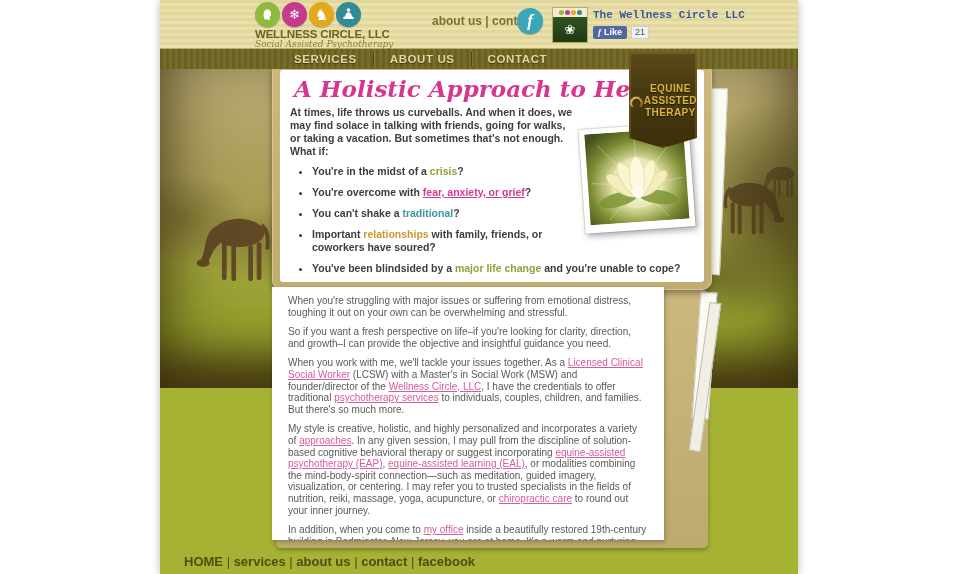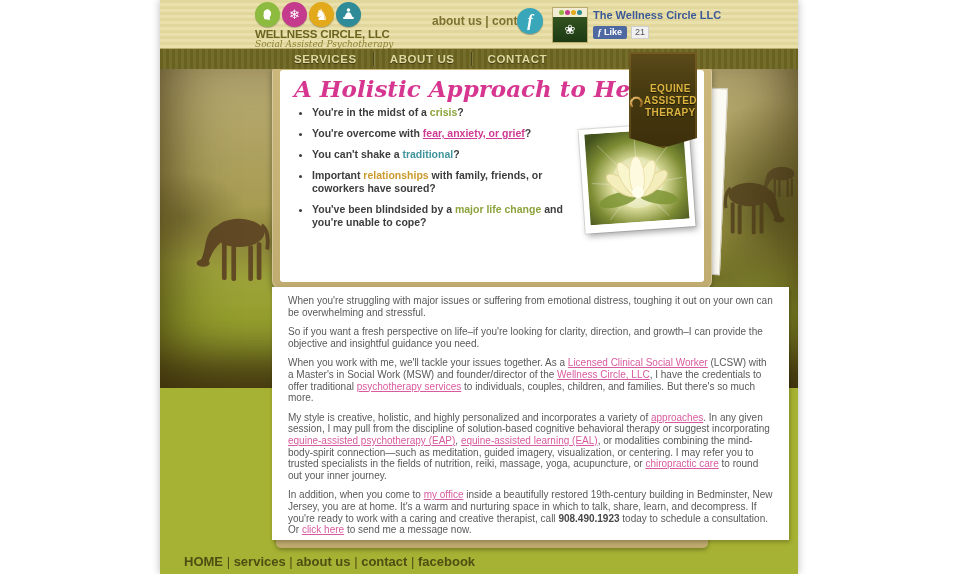--- a/index.html
+++ b/index.html
@@ -17,21 +17,21 @@
   .logo-title{font-size:11.5px;font-weight:bold;letter-spacing:-0.2px;color:#6b6420;margin-top:1px;white-space:nowrap;}
   .logo-sub{font-size:9px;font-style:italic;font-family:"DejaVu Serif",serif;color:#8a7f33;margin-top:-1px;white-space:nowrap;}
   .hdr-links{position:absolute;left:272px;top:14px;font-size:12px;font-weight:bold;color:#7c7130;white-space:nowrap;}
   .hdr-links span{cursor:pointer;}
   .fb-circle{position:absolute;left:357px;top:8px;width:26px;height:26px;border-radius:50%;background:#39a6ba;color:#fff;
     font-family:"Liberation Serif",serif;font-weight:bold;font-style:italic;font-size:17px;display:flex;align-items:center;justify-content:center;cursor:pointer;box-shadow:0 1px 1px rgba(0,0,0,.3);}
   .fb-thumb{position:absolute;left:392px;top:7px;width:34px;height:34px;border:1px solid #b9ac6c;display:flex;flex-direction:column;cursor:pointer;}
   .fb-thumb-top{height:9px;background:#f2ecd2;display:flex;align-items:center;justify-content:center;gap:1px;}
   .fb-thumb-top i{display:block;width:5px;height:5px;border-radius:50%;}
   .fb-thumb-img{flex:1;background:linear-gradient(180deg,#33531f,#1d3a14);display:flex;align-items:center;justify-content:center;color:#fff;font-size:13px;}
-  .fb-name{position:absolute;left:433px;top:9px;font-size:11px;font-weight:bold;color:#3b5998;white-space:nowrap;cursor:pointer;}
+  .fb-name{position:absolute;left:433px;top:9px;font-size:11px;font-weight:bold;color:#3b5998;white-space:nowrap;cursor:pointer;font-family:Liberation Mono, monospace;}
   .fb-like-row{position:absolute;left:433px;top:26px;display:flex;align-items:center;gap:4px;}
   .like-btn{background:#4e69a2;color:#fff;font-size:9px;font-weight:bold;border-radius:2px;padding:1px 5px 2px;display:flex;gap:3px;align-items:center;cursor:pointer;}
   .like-btn em{font-family:"Liberation Serif",serif;font-style:italic;font-weight:bold;}
   .like-count{font-size:9px;color:#555;background:#f1f1f1;border:1px solid #cfcfcf;padding:0 3px 1px;}
 
   
   .navband{position:absolute;left:0;top:48px;width:638px;height:20px;background:#6e6722;
     background-image:repeating-linear-gradient(90deg,rgba(0,0,0,.06) 0 3px,rgba(255,255,255,.04) 3px 6px);
     border-top:1px solid #4f4a15;z-index:5;}
   .nav-items{position:absolute;left:118px;top:0;height:20px;display:flex;align-items:center;}
@@ -77,21 +77,21 @@
   .badge{position:absolute;left:469px;top:52px;width:68px;height:96px;z-index:8;
     background:linear-gradient(180deg,#5c4a19,#463a10 42%,#3c2f0b);
     box-shadow:inset 0 0 0 2px rgba(196,156,66,.22), 2px 2px 5px rgba(0,0,0,.4);
     clip-path:polygon(0 0,100% 0,100% calc(100% - 10px),50% 100%,0 calc(100% - 10px));
     display:flex;flex-direction:row;align-items:center;}
   .badge svg{width:40px;height:38px;margin-top:4px;}
   .badge-text{margin-top:1px;text-align:center;font-size:10px;font-weight:bold;letter-spacing:.4px;color:#dcb440;line-height:12px;text-shadow:0 1px 1px rgba(0,0,0,.6);}
 
   
   .backing2{position:absolute;left:116px;top:290px;width:432px;height:258px;background:linear-gradient(180deg,#ccb77c,#bfaa6e);border-radius:5px;box-shadow:0 2px 4px rgba(0,0,0,.3);z-index:2;}
-  .sheet2{position:absolute;left:112px;top:287px;width:517px;height:253px;background:#fff;z-index:4;box-shadow:1px 2px 4px rgba(0,0,0,.25);
+  .sheet2{position:absolute;left:112px;top:287px;width:392px;height:253px;background:#fff;z-index:4;box-shadow:1px 2px 4px rgba(0,0,0,.25);
     padding:8px 16px 0;box-sizing:border-box;overflow:hidden;font-size:10px;line-height:11.6px;color:#595959;}
   .sheet2 p{margin:0 0 8px 0;}
 
   .lk{color:#d85a9f;text-decoration:underline;cursor:pointer;}
   .g{color:#8da33c;} .p{color:#cf3a92;text-decoration:underline;} .t{color:#3f949c;} .gd{color:#cb9a2e;}
   .i{} .b{font-weight:bold;color:#474747;}
 
   
   .footer{position:absolute;left:0;bottom:6px;width:638px;text-align:left;z-index:6;color:#4d4f12;font-size:13px;line-height:12px;margin-left:24px;}
   .footer .f-links span.f-link{cursor:pointer;font-weight:bold;}
@@ -243,20 +243,21 @@
               <ellipse cx="20" cy="8" rx="20" ry="7" fill="#7c9433" opacity=".85" transform="rotate(12 20 8)"></ellipse>
               <ellipse cx="-16" cy="-6" rx="7" ry="18" fill="#f3eebc" stroke="#e2d493" stroke-width="1" transform="rotate(-52 -16 -6)"></ellipse>
               <ellipse cx="16" cy="-6" rx="7" ry="18" fill="#f3eebc" stroke="#e2d493" stroke-width="1" transform="rotate(52 16 -6)"></ellipse>
               <ellipse cx="-9" cy="-12" rx="7" ry="19" fill="#f9f5cd" stroke="#e8dba2" stroke-width="1" transform="rotate(-26 -9 -12)"></ellipse>
               <ellipse cx="9" cy="-12" rx="7" ry="19" fill="#f9f5cd" stroke="#e8dba2" stroke-width="1" transform="rotate(26 9 -12)"></ellipse>
               <ellipse cx="0" cy="-14" rx="7.5" ry="20" fill="#fdfae0" stroke="#eee2ac" stroke-width="1"></ellipse>
               <circle cx="0" cy="2" r="6" fill="#fffdec"></circle>
             </g>
           </svg>
         </div>
+        <p class="intro">At times, life throws us curveballs. And when it does, we may find solace in talking with friends, going for walks, or taking a vacation. But sometimes that's not enough. What if:</p>
         <ul class="blist">
           <li><span>You're in the midst of a </span><span class="g">crisis</span><span>?</span></li>
           <li><span>You're overcome with </span><span class="p">fear, anxiety, or grief</span><span>?</span></li>
           <li><span>You can't shake a </span><span class="t">traditional</span><span>?</span></li>
           <li><span>Important </span><span class="gd">relationships</span><span> with family, friends, or coworkers have soured?</span></li>
           <li><span>You've been blindsided by a </span><span class="g">major life change</span><span> and you're unable to cope?</span></li>
 
         </ul>
       </div>
     </div>

